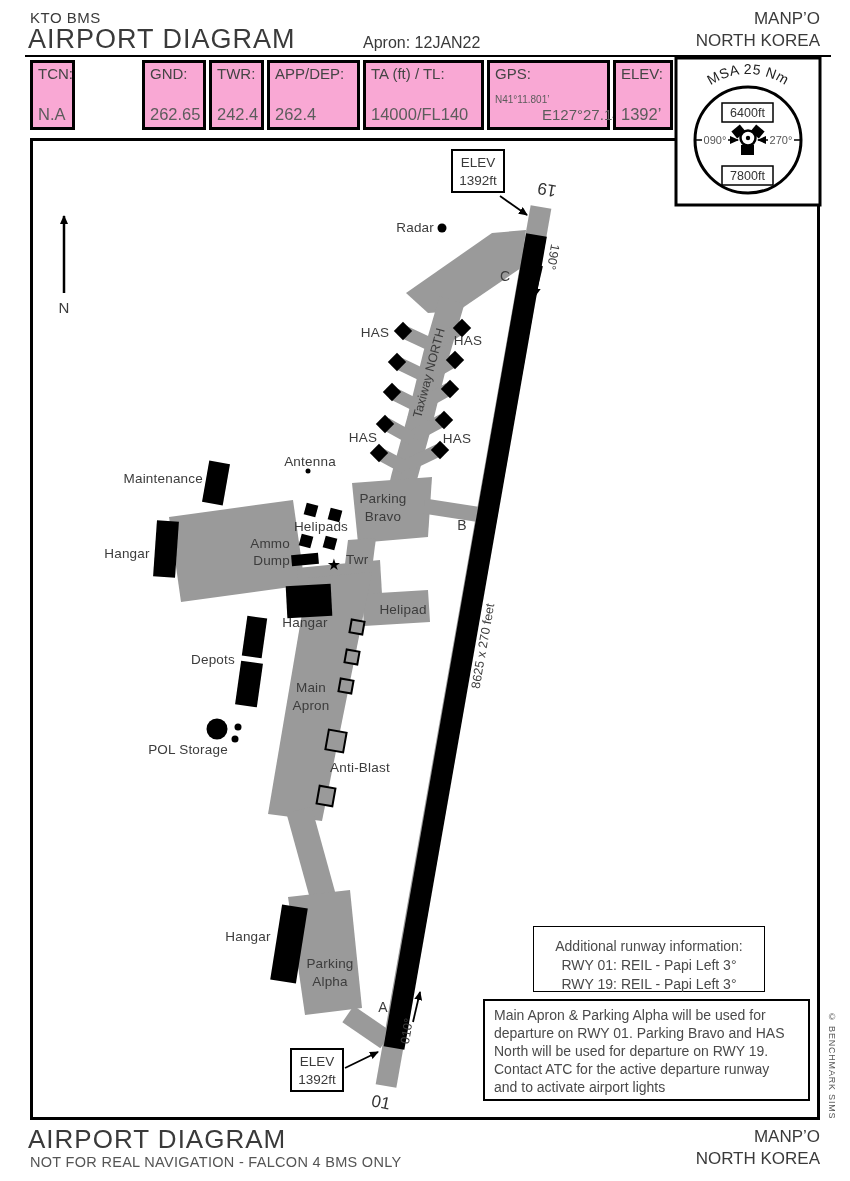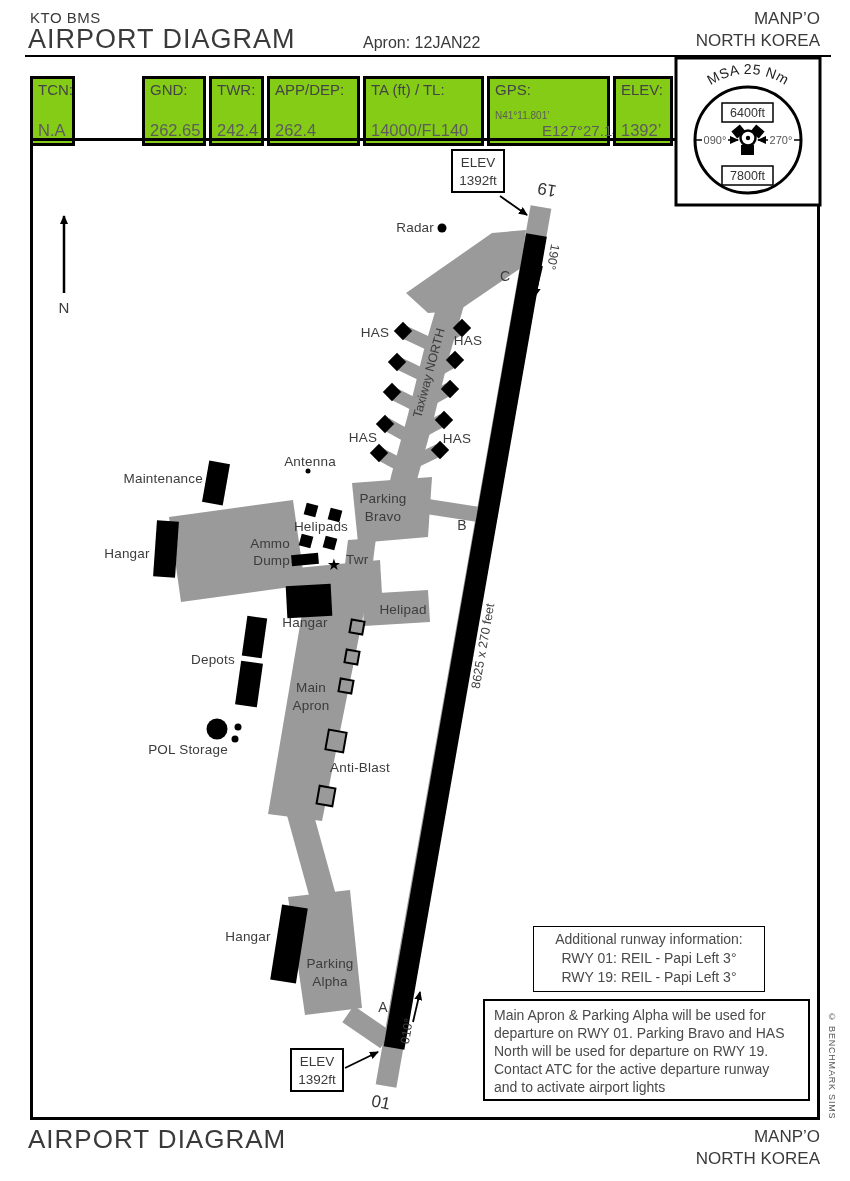--- a/index.html
+++ b/index.html
@@ -10,30 +10,30 @@
 
   
   .hdr-code { left:30px; top:9px; font-size:15px; letter-spacing:.5px; color:#3a3a3a; }
   .hdr-title { left:28px; top:24px; font-size:27px; letter-spacing:1px; color:#3a3a3a; }
   .hdr-update { left:363px; top:34px; font-size:16px; color:#3a3a3a; }
   .hdr-region { left:600px; top:8px; width:220px; text-align:right; font-size:17px;
                 line-height:22px; color:#3a3a3a; }
   .hdr-rule { left:25px; top:55px; width:806px; height:2px; background:#000; }
 
   
-  .cell { position:absolute; top:76px; height:70px; border:3px solid #000; background:#84cc16; }
+  .cell { position:absolute; top:60px; height:70px; border:3px solid #000; background:#f9a8d4; }
   .cell .lab { position:absolute; top:2px; left:5px; font-size:15px; color:#444; white-space:nowrap; }
   .cell .val { position:absolute; bottom:3px; left:5px; font-size:16.5px; color:#5c5c5c; white-space:nowrap; }
   .cell .val2 { position:absolute; bottom:22px; left:5px; font-size:10px; color:#5c5c5c; white-space:nowrap;text-align:center; }
   .cell .val3 { position:absolute; bottom:4px; left:5px; font-size:15px; color:#5c5c5c; white-space:nowrap;margin-left:47px; }
 
   
   .notebox { border:2px solid #000; background:#fff; color:#4a4a4a; }
   .nb1 { left:533px; top:926px; width:232px; height:66px; text-align:center;
-         font-size:14px; line-height:19px; padding-top:3px; border-width:1.5px; }
+         font-size:14px; line-height:19px; padding-top:10px; border-width:1.5px; }
   .nb2 { left:483px; top:999px; width:327px; height:102px;
          font-size:14px; line-height:18px; padding:5px 9px; }
 
   
   .ftr-title { left:28px; top:1124px; font-size:26px; letter-spacing:1px; color:#3a3a3a; }
   .ftr-disc { left:30px; top:1154px; font-size:14.5px; letter-spacing:.3px; color:#555; }
   .ftr-region { left:600px; top:1126px; width:220px; text-align:right; font-size:17px;
                 line-height:22px; color:#3a3a3a; }
   .copyright { left:827px; top:1012px; height:150px; writing-mode:vertical-rl;
                font-size:9px; letter-spacing:.8px; color:#555; }
@@ -264,19 +264,20 @@
   </div>
   <div class="abs notebox nb2">
     <div>Main Apron &amp; Parking Alpha will be used for</div>
     <div>departure on RWY 01. Parking Bravo and HAS</div>
     <div>North will be used for departure on RWY 19.</div>
     <div>Contact ATC for the active departure runway</div>
     <div>and to activate airport lights</div>
   </div>
 
   <div class="abs ftr-title">AIRPORT DIAGRAM</div>
+  <div class="abs ftr-disc">NOT FOR REAL NAVIGATION - FALCON 4 BMS ONLY</div>
   <div class="abs ftr-region">
     <div>MANP’O</div>
     <div>NORTH KOREA</div>
   </div>
   <div class="abs copyright">© BENCHMARK SIMS</div>
 
 </div>
 
 </body></html>

